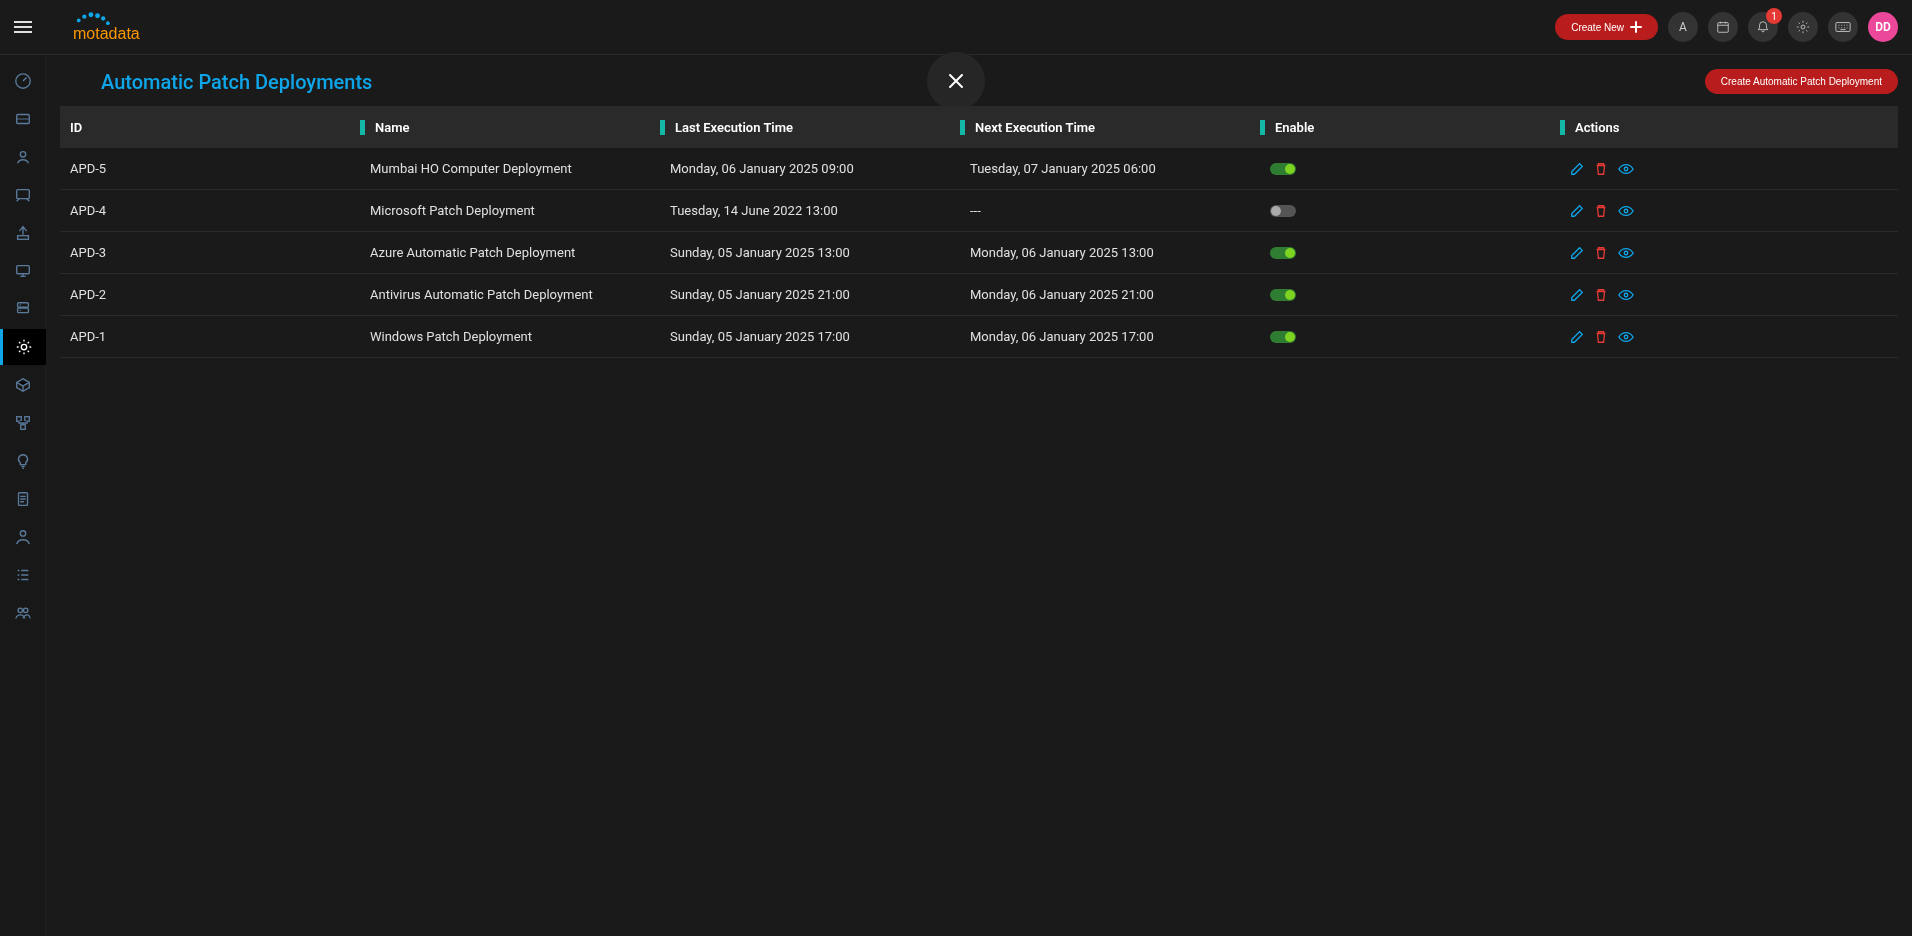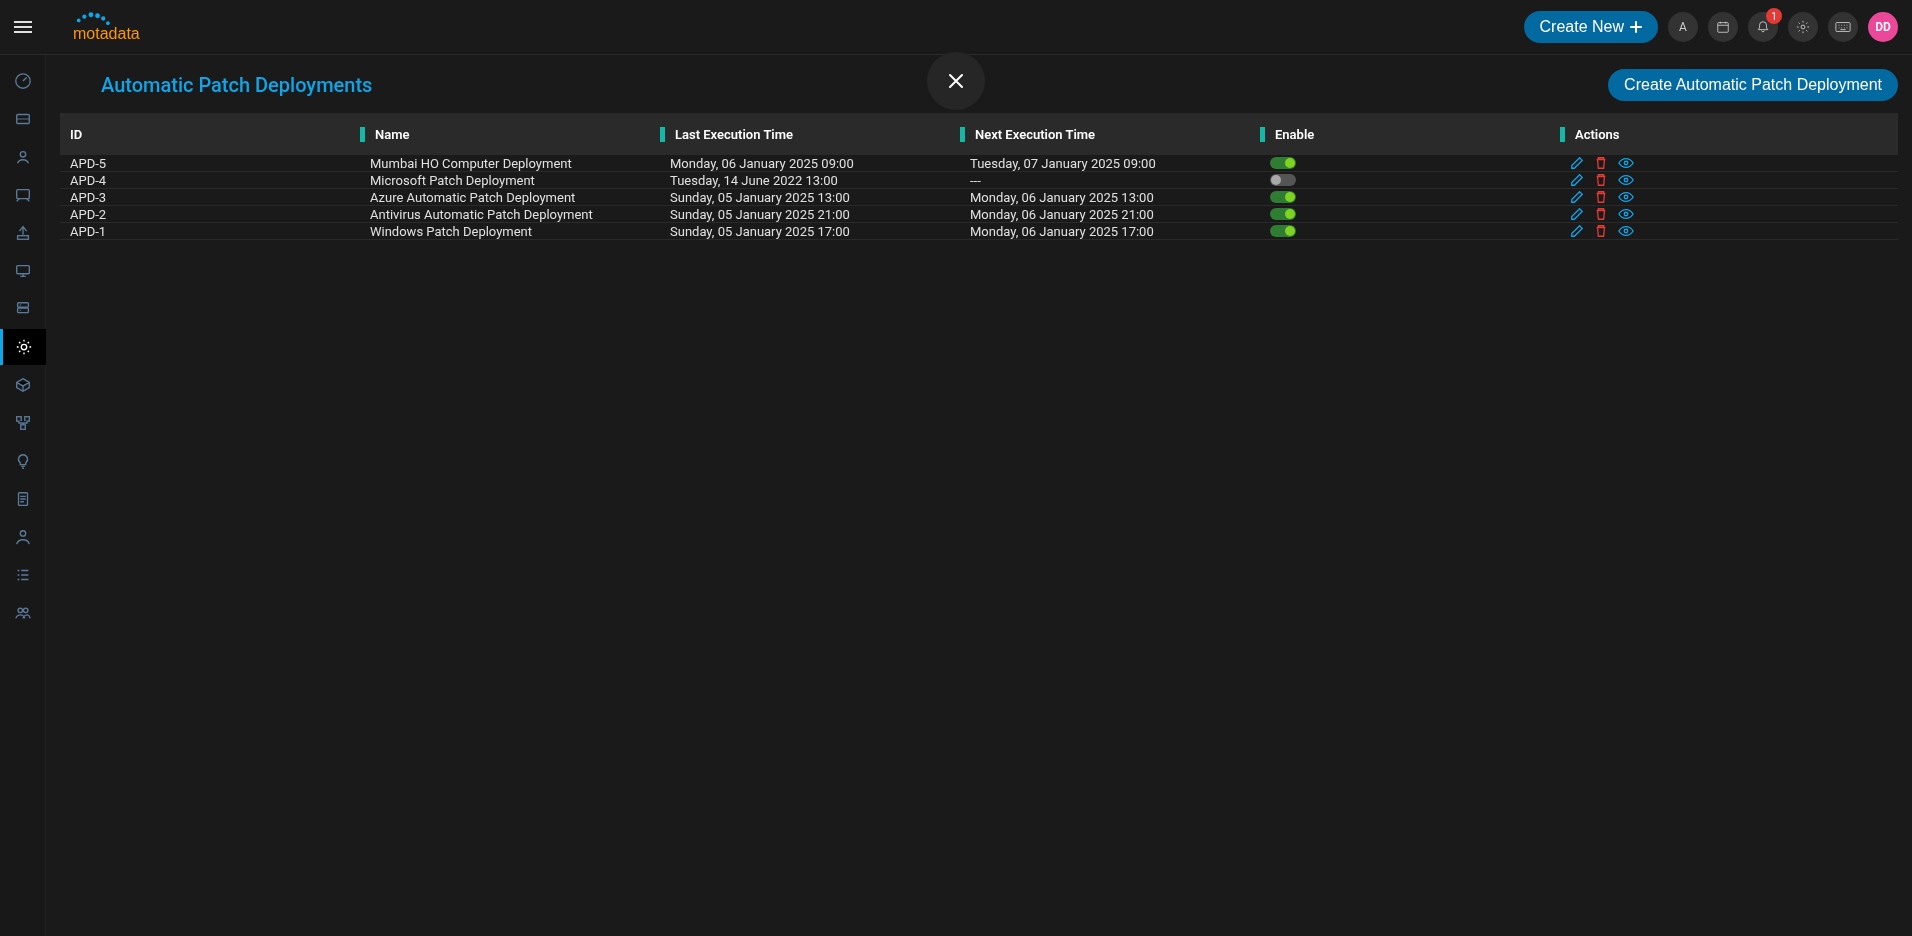--- a/index.html
+++ b/index.html
@@ -25,22 +25,22 @@
   width: 20px; height: 20px;
   display: flex; flex-direction: column; justify-content: center; gap:3px;
   cursor: pointer;
 }
 .hamburger span { display:block; height:2px; background:#e0e0e0; width:18px; }
 .logo { margin-left: 28px; display:flex; align-items:flex-start;text-decoration:underline; }
 .logo svg { height: 32px; }
 .topbar-spacer { flex: 1; }
 .topbar-right { display:flex; align-items:center; gap:10px; }
 .btn-primary {
-  background:#0369a1; color:#fff; border:none; border-radius:16px;
-  padding: 7px 16px; font-size:16px; display:flex; align-items:center; gap:6px;
+  background:#b91c1c; color:#fff; border:none; border-radius:16px;
+  padding: 7px 16px; font-size:10px; display:flex; align-items:center; gap:6px;
   cursor:pointer;
 }
 .circle-btn {
   width:30px; height:30px; border-radius:50%; background:#333;
   display:flex; align-items:center; justify-content:center; color:#ccc;
   cursor:pointer; position:relative; font-size:12px;
 }
 .circle-btn.avatar { background:#ec4899; color:#fff; font-weight:600; }
 .badge {
   position:absolute; top:-4px; right:-4px; background:#e53935; color:#fff;
@@ -83,21 +83,21 @@
   display:grid;
   grid-template-columns: 300px 300px 300px 300px 300px 1fr;
   align-items:center;
 }
 .thead {
   background:#2a2a2a; height:42px; font-weight:600; color:#fff; font-size:13px;
 }
 .thead .cell { padding:0 10px; border-left:5px solid #14b8a6; }
 .thead .cell:first-child { border-left:none; }
 .trow {
-  height:17px; border-bottom:1px solid #2a2a2a; font-size:13px;
+  height:42px; border-bottom:1px solid #2a2a2a; font-size:13px;
 }
 .trow .cell { padding:0 10px; }
 
 
 .toggle {
   width:26px; height:12px; border-radius:8px; position:relative; cursor:pointer;
   background:#555;
 }
 .toggle .knob {
   position:absolute; width:10px; height:10px; border-radius:50%;
@@ -328,21 +328,21 @@
       <div class="cell">Last Execution Time</div>
       <div class="cell">Next Execution Time</div>
       <div class="cell">Enable</div>
       <div class="cell">Actions</div>
     </div>
     <div id="tbody">
         <div class="trow">
           <div class="cell">APD-5</div>
           <div class="cell">Mumbai HO Computer Deployment</div>
           <div class="cell">Monday, 06 January 2025 09:00</div>
-          <div class="cell">Tuesday, 07 January 2025 09:00</div>
+          <div class="cell">Tuesday, 07 January 2025 06:00</div>
           <div class="cell">
             <div class="toggle on">
               <div class="knob"></div>
             </div>
           </div>
           <div class="cell">
             <div class="row-actions">
               <span class="ico ico-edit">
                 <svg width="14" height="14" viewBox="0 0 16 16">
                   <path d="M11 2l3 3-9 9H2v-3z" fill="none" stroke="currentColor" stroke-width="1.5"></path>

